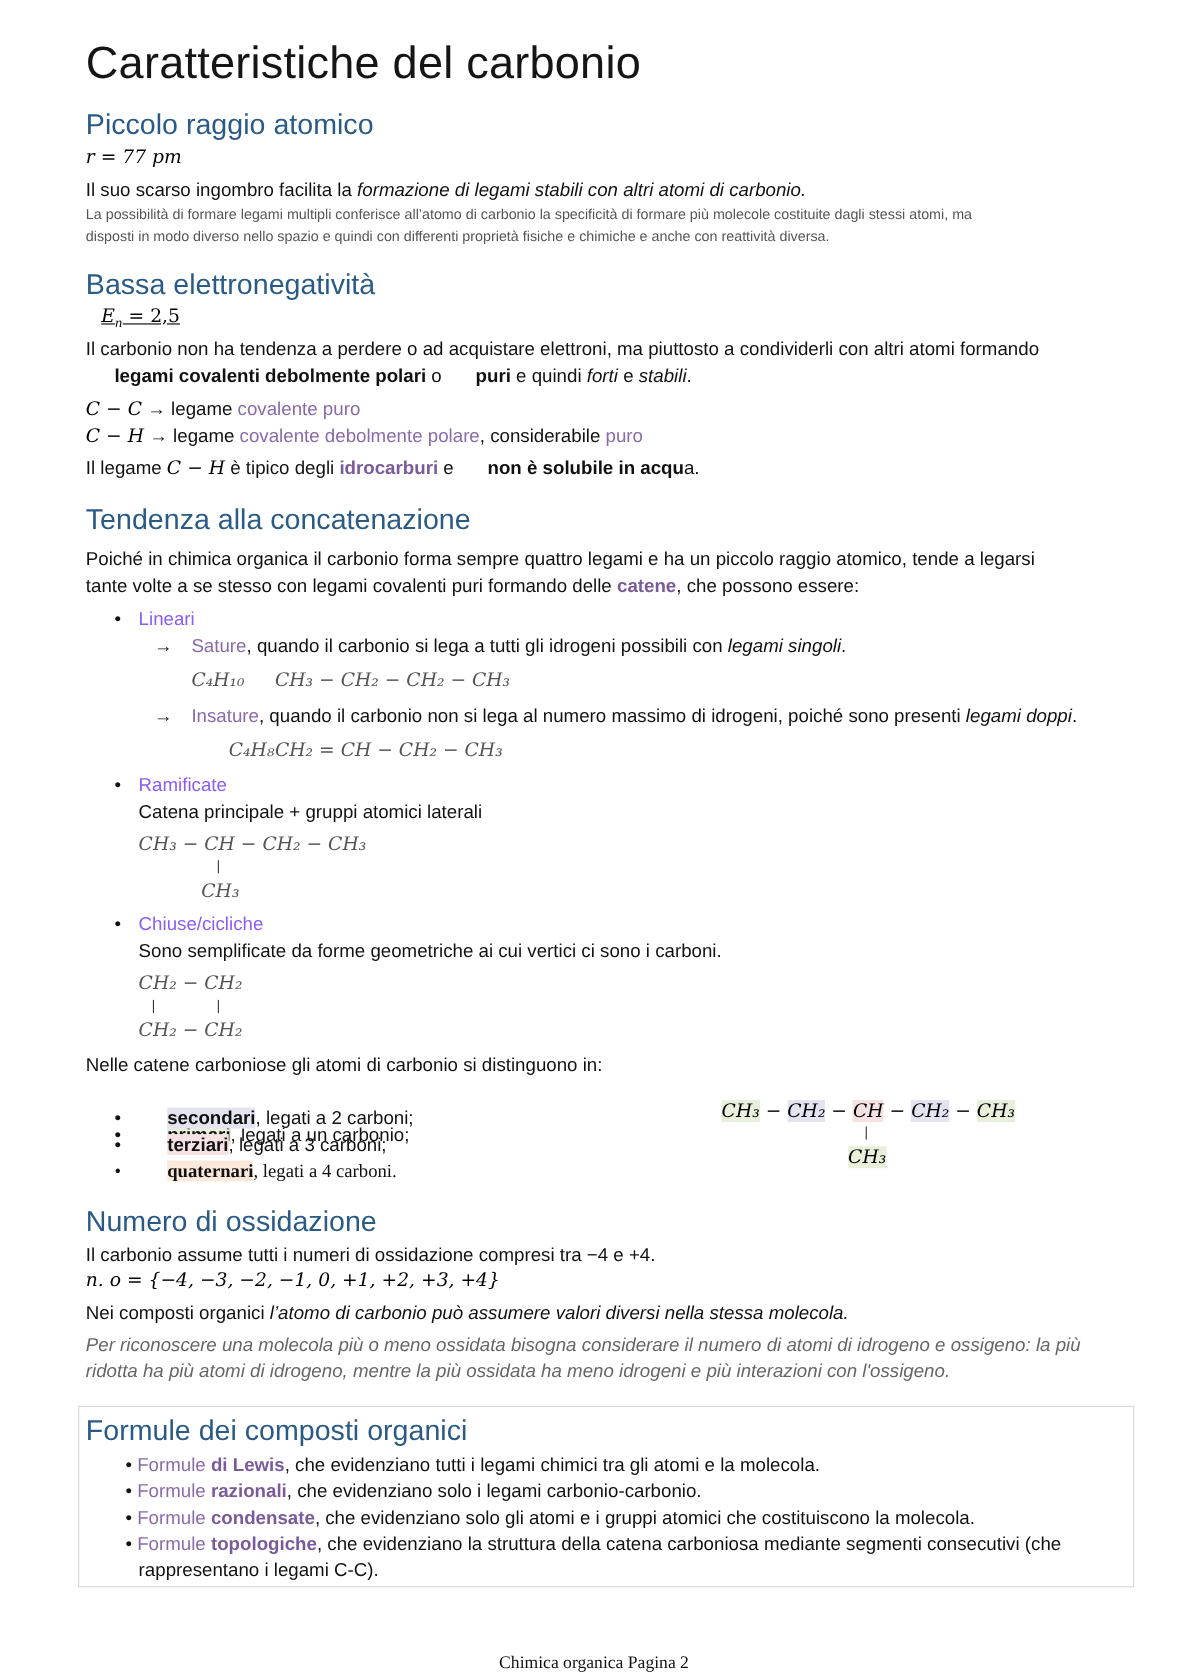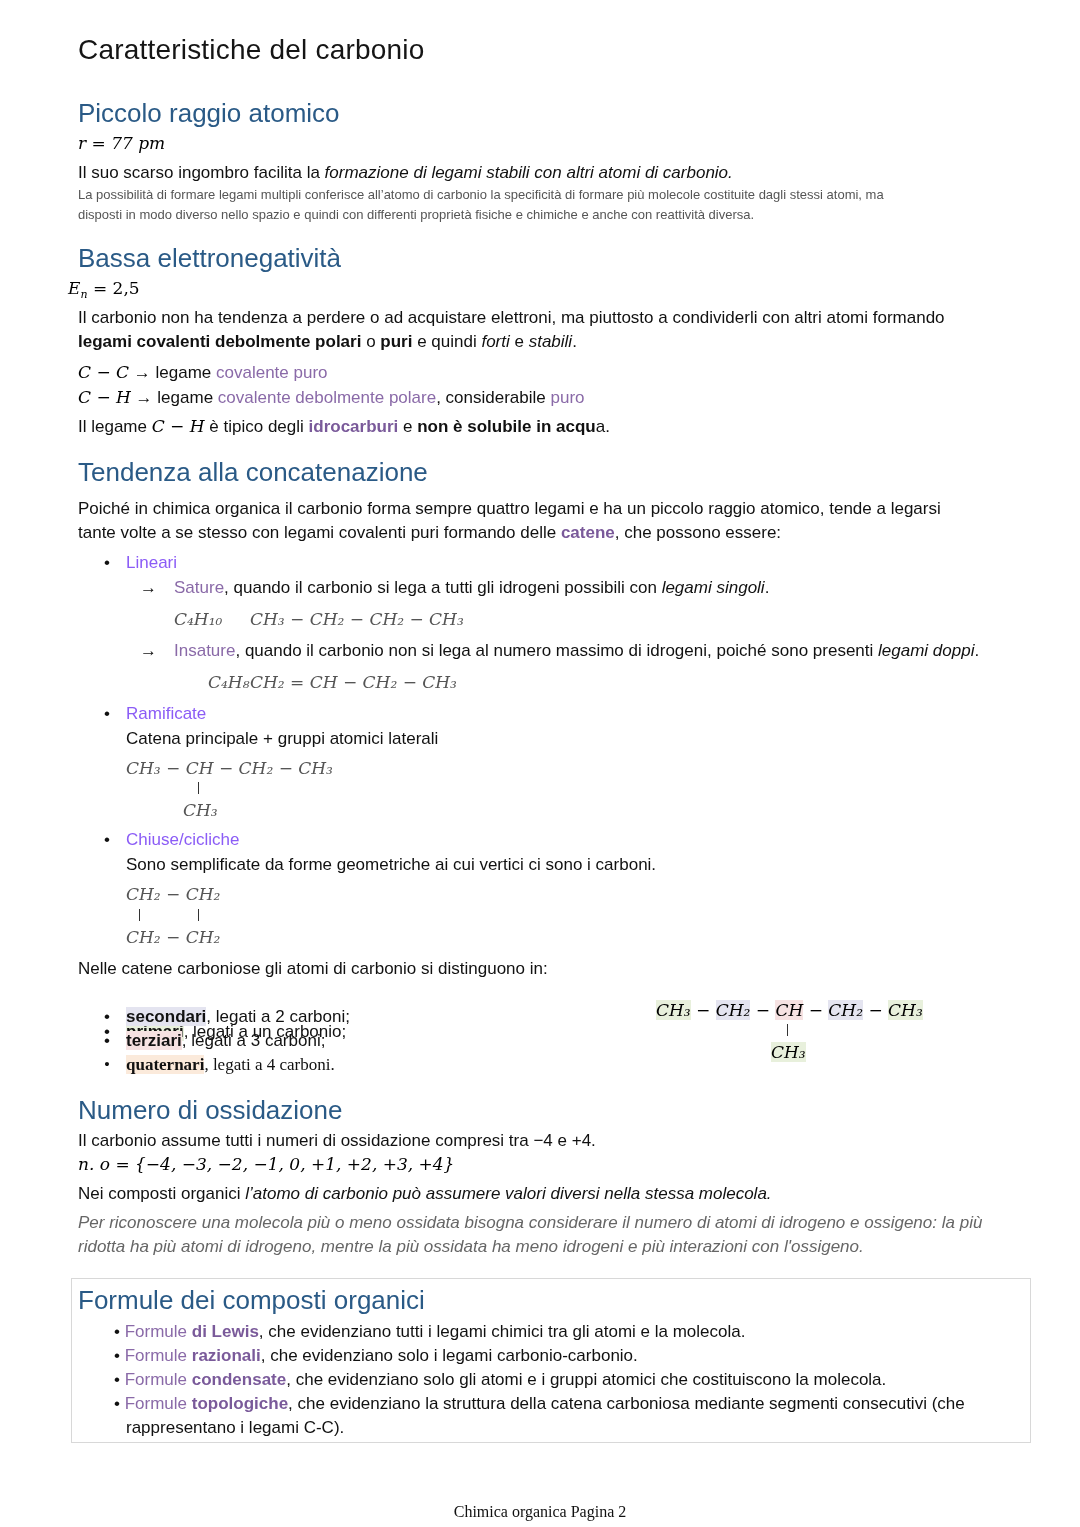--- a/index.html
+++ b/index.html
@@ -2,32 +2,32 @@
 <html><head>
 <meta charset="utf-8">
 <style>
   * { box-sizing: border-box; margin: 0; padding: 0; }
   html, body { background: #ffffff; }
   body {
     width: 1080px; height: 1527px; position: relative; overflow: hidden;
     font-family: "Liberation Sans", sans-serif; color: #111111; font-size: 17px;
   }
   .abs { position: absolute; }
-  .title { font-size: 28px; color: #151515; font-weight: normal; letter-spacing: 0.2px; }
+  .title { font-size: 41px; color: #151515; font-weight: normal; letter-spacing: 0.2px; }
   .h2 { font-size: 26px; color: #2a5a86; font-weight: normal; }
   .math { font-family: "DejaVu Serif", serif; font-style: italic; font-size: 17px; color: #000000; white-space: nowrap; }
   .math.gray { color: #555; }
   .math sub { font-size: 11px; font-style: italic; }
   .p { font-size: 17px; line-height: 24px; white-space: nowrap; }
   .small { font-size: 13px; color: #555; line-height: 20px; }
   .purple { color: #8a6aa8; }
   .purple-b { color: #7a5a9a; font-weight: bold; }
   .blue { color: #8b5cf6; }
   .it { font-style: italic; }
-  .b { font-weight: bold; }
+  .b { font-weight: bold; margin-left: 26px; }
   .gray-it { font-style: italic; color: #666; }
   .bullet::before { content: "•"; position: absolute; left: -22px; color: #111; }
   .bullet { position: absolute; }
   .arrow { position: absolute; left: -34px; }
   .hl-green { background: #e8f0dc; }
   .hl-lav { background: #e4e4f0; }
   .hl-pink { background: #f6e2e2; }
   .hl-peach { background: #fbeadb; }
   .box {
     position: absolute; left: 71px; top: 1278px; width: 960px; height: 165px;
@@ -42,21 +42,21 @@
 
 <div class="abs title" style="left:78px; top:34px;">Caratteristiche del carbonio</div>
 
 <div class="abs h2" style="left:78px; top:98px;">Piccolo raggio atomico</div>
 <div class="abs math" style="left:78px; top:133px;">r = 77 pm</div>
 <div class="abs p" style="left:78px; top:161px;"><span>Il suo scarso ingombro facilita la </span><span class="it">formazione di legami stabili con altri atomi di carbonio.</span></div>
 <div class="abs small" style="left:78px; top:185px; white-space:nowrap;">La possibilità di formare legami multipli conferisce all’atomo di carbonio la specificità di formare più molecole costituite dagli stessi atomi, ma</div>
 <div class="abs small" style="left:78px; top:205px; white-space:nowrap;">disposti in modo diverso nello spazio e quindi con differenti proprietà fisiche e chimiche e anche con reattività diversa.</div>
 
 <div class="abs h2" style="left:78px; top:243px;">Bassa elettronegatività</div>
-<div class="abs math" style="left:68px; top:278px;"><span>E</span><sub>n</sub><span style="font-style:normal"> = 2,5</span></div>
+<div class="abs math" style="left:92px; top:278px;text-decoration:underline;"><span>E</span><sub>n</sub><span style="font-style:normal"> = 2,5</span></div>
 <div class="abs p" style="left:78px; top:306px;">Il carbonio non ha tendenza a perdere o ad acquistare elettroni, ma piuttosto a condividerli con altri atomi formando</div>
 <div class="abs p" style="left:78px; top:330px;"><span class="b">legami covalenti debolmente polari</span><span> o </span><span class="b">puri</span><span> e quindi </span><span class="it">forti</span><span> e </span><span class="it">stabili</span><span>.</span></div>
 <div class="abs p" style="left:78px; top:360px;"><span class="math">C − C</span><span> → legame </span><span class="purple">covalente puro</span></div>
 <div class="abs p" style="left:78px; top:385px;"><span class="math">C − H</span><span> → legame </span><span class="purple">covalente debolmente polare</span><span>, considerabile </span><span class="purple">puro</span></div>
 <div class="abs p" style="left:78px; top:414px;"><span>Il legame </span><span class="math">C − H</span><span> è tipico degli </span><span class="purple-b">idrocarburi</span><span> e </span><span class="b">non è solubile in acqu</span><span>a.</span></div>
 
 <div class="abs h2" style="left:78px; top:457px;">Tendenza alla concatenazione</div>
 <div class="abs p" style="left:78px; top:497px;">Poiché in chimica organica il carbonio forma sempre quattro legami e ha un piccolo raggio atomico, tende a legarsi</div>
 <div class="abs p" style="left:78px; top:521px;"><span>tante volte a se stesso con legami covalenti puri formando delle </span><span class="purple-b">catene</span><span>, che possono essere:</span></div>
 

